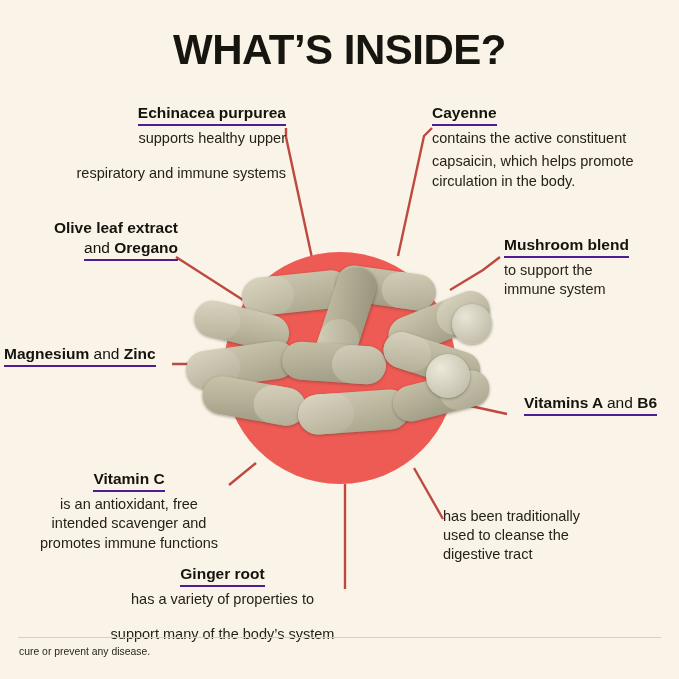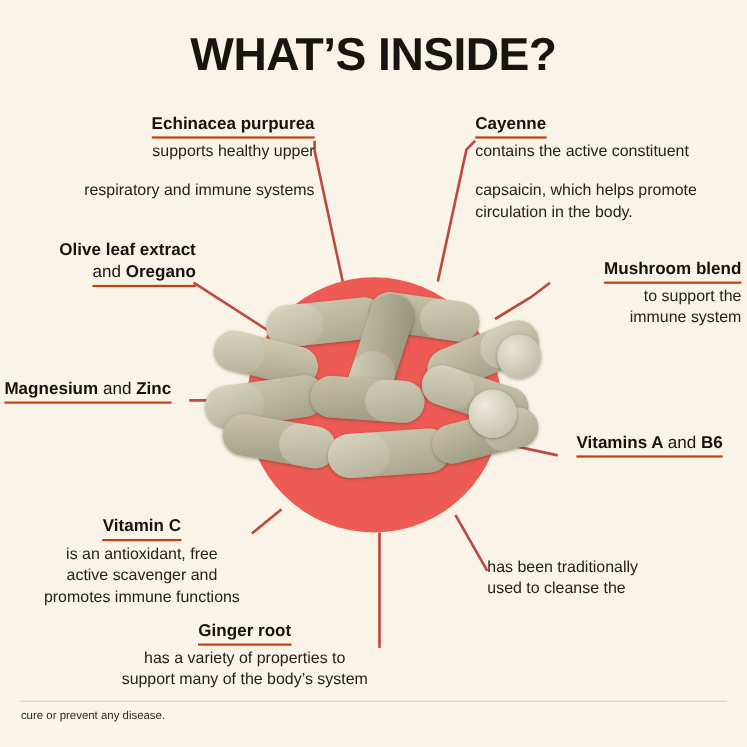--- a/index.html
+++ b/index.html
@@ -74,21 +74,21 @@
   
   .callout {
     position: absolute;
     color: #1B1812;
   }
   .callout .head {
     font-weight: bold;
     font-size: 15.5px;
     color: #16130E;
     display: inline-block;
-    border-bottom: 2px solid #c2410c;
+    border-bottom: 2px solid #4c1d95;
     padding-bottom: 2px;
     line-height: 1.18;
     white-space: nowrap;
   }
   .callout .head .reg {
     font-weight: normal;
   }
   .callout .body {
     font-size: 14.5px;
     line-height: 1.32;
@@ -182,33 +182,33 @@
 
   <div class="callout align-right" style="left:34px; top:104px; width:252px;">
     <div class="head">Echinacea purpurea</div>
     <div class="body">supports healthy upper</div>
     <div class="body" style="margin-top:16px">respiratory and immune systems</div>
   </div>
 
   <div class="callout align-left" style="left:432px; top:104px; width:245px;">
     <div class="head">Cayenne</div>
     <div class="body">contains the active constituent</div>
-    <div class="body" style="margin-top:16px">capsaicin, which helps promote</div>
+    <div class="body" style="margin-top:4px">capsaicin, which helps promote</div>
     <div class="body" style="margin-top:0">circulation in the body.</div>
   </div>
 
   <div class="callout align-right" style="left:8px; top:219px; width:170px;">
     <div style="font-weight:bold; font-size:15.5px; color:#16130E; line-height:1.2;">Olive leaf extract</div>
     <div class="head" style="margin-top:1px;">
       <span class="reg">and</span>
       <span>Oregano</span>
     </div>
   </div>
 
-  <div class="callout align-left" style="left:504px; top:236px; width:170px;text-align:right;">
+  <div class="callout align-left" style="left:504px; top:236px; width:170px;">
     <div class="head">Mushroom blend</div>
     <div class="body">to support the</div>
     <div class="body" style="margin-top:0">immune system</div>
   </div>
 
   <div class="callout align-left" style="left:4px; top:345px; width:180px;">
     <div class="head">
       <span>Magnesium</span>
       <span class="reg">and</span>
       <span>Zinc</span>
@@ -219,33 +219,34 @@
     <div class="head">
       <span>Vitamins A</span>
       <span class="reg">and</span>
       <span>B6</span>
     </div>
   </div>
 
   <div class="callout align-center" style="left:28px; top:470px; width:202px;">
     <div class="head">Vitamin C</div>
     <div class="body">is an antioxidant, free</div>
-    <div class="body" style="margin-top:0">active scavenger and</div>
+    <div class="body" style="margin-top:0">intended scavenger and</div>
     <div class="body" style="margin-top:0">promotes immune functions</div>
   </div>
 
   <div class="callout align-left" style="left:443px; top:504px; width:225px;">
     <div class="body">has been traditionally</div>
     <div class="body" style="margin-top:0">used to cleanse the</div>
+    <div class="body" style="margin-top:0">digestive tract</div>
   </div>
 
   <div class="callout align-center" style="left:100px; top:565px; width:245px;">
     <div class="head">Ginger root</div>
     <div class="body">has a variety of properties to</div>
-    <div class="body" style="margin-top:0">support many of the body’s system</div>
+    <div class="body" style="margin-top:16px">support many of the body’s system</div>
   </div>
 
   <div class="divider"></div>
   <div class="disclaimer">
     <div>cure or prevent any disease.</div>
   </div>
 
 </div>
 
 </body></html>

